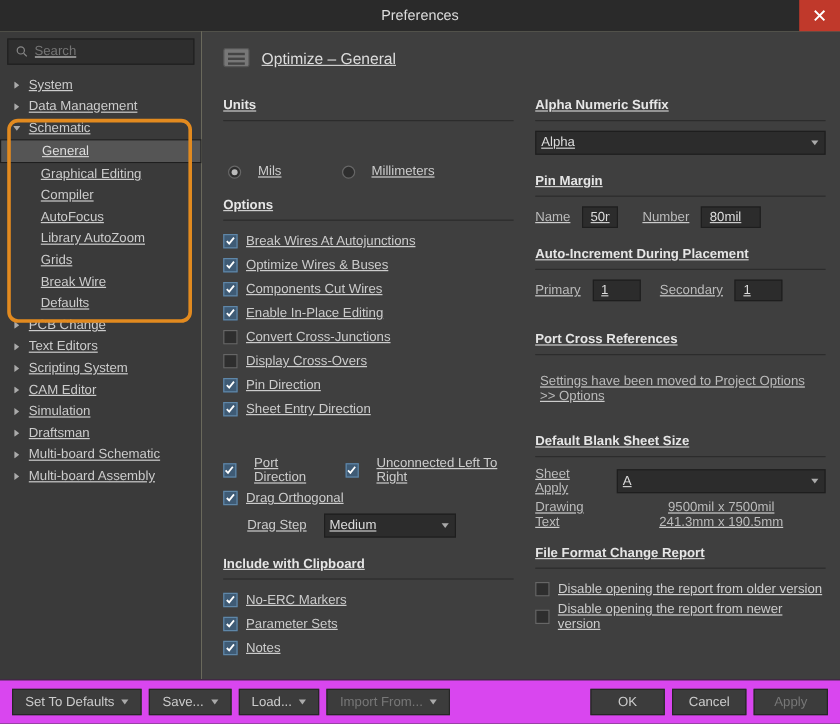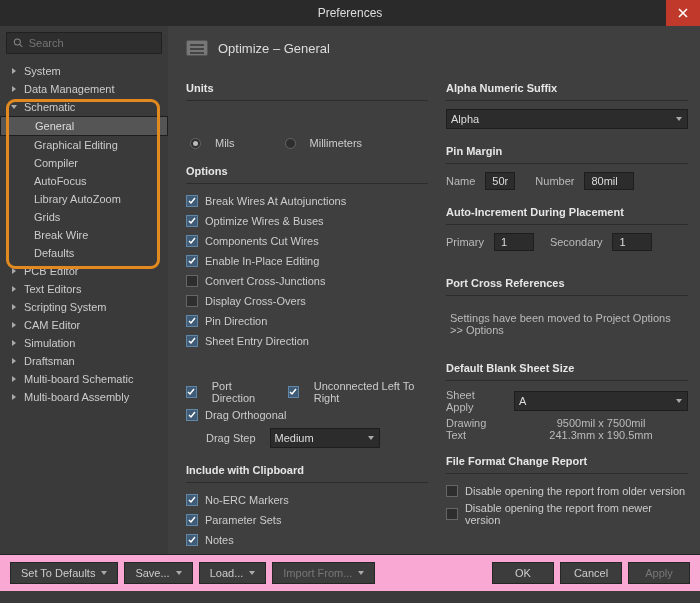--- a/index.html
+++ b/index.html
@@ -1,21 +1,21 @@
 <!DOCTYPE html>
 <html><head>
 <meta charset="utf-8">
 <style>
   * { box-sizing: border-box; margin: 0; padding: 0; }
   body { font-family: "Segoe UI", Tahoma, sans-serif; font-size: 11px; color: #ccc; background: #3a3a3a; width: 700px; height: 603px; overflow: hidden; }
   .titlebar { height: 26px; background: #2a2a2a; display: flex; align-items: center; justify-content: center; position: relative; }
   .titlebar .title { color: #ddd; font-size: 12px; }
   .close { position: absolute; right: 0; top: 0; width: 34px; height: 26px; background: #c0392b; display: flex; align-items: center; justify-content: center; color: #fff; cursor: pointer; }
   .close svg { width: 10px; height: 10px; }
-  .main { display: flex; height: 540px; background: #fef9c3; }
+  .main { display: flex; height: 540px; background: #fef9c3; text-decoration: underline; }
   .sidebar { width: 168px; background: #3a3a3a; display: flex; flex-direction: column; }
   .searchbox { margin: 6px; height: 22px; background: #2e2e2e; border: 1px solid #202020; display: flex; align-items: center; padding: 0 6px; }
   .searchbox svg { width: 12px; height: 12px; fill: #888; margin-right: 5px; }
   .searchbox input { background: transparent; border: none; color: #bbb; font-size: 11px; width: 100%; outline: none; }
   .tree { flex: 1; padding: 2px 0; overflow: hidden; position: relative; }
   .tree-item { display: flex; align-items: center; height: 18px; padding-left: 10px; cursor: pointer; color: #ccc; }
   .tree-item.child { padding-left: 34px; }
   .tree-item.sel { background: #555; }
   .tree-caret { width: 8px; height: 8px; margin-right: 6px; display: inline-flex; align-items: center; justify-content: center; }
   .tree-caret svg { width: 6px; height: 6px; fill: #aaa; }
@@ -33,21 +33,21 @@
   .chk.on { background: #3f5b75; border-color: #5f87a8; }
   .chk.on svg { width: 8px; height: 8px; fill: #fff; }
   .radio { width: 11px; height: 11px; border: 1px solid #666; border-radius: 50%; margin-right: 6px; background: #2e2e2e; display:inline-flex; align-items:center; justify-content:center; cursor:pointer;}
   .radio.on::after { content:""; width:5px; height:5px; border-radius:50%; background:#bbb; }
   .lbl { color: #ccc; }
   .inp { background: #2c2c2c; border: 1px solid #1e1e1e; color: #ddd; font-size: 11px; padding: 2px 6px; height: 18px; }
   .sel { background: #2c2c2c; border: 1px solid #1e1e1e; color: #ddd; font-size: 11px; padding: 2px 4px; height: 20px; width: 100%; position: relative; display: flex; align-items: center; justify-content: space-between; cursor: pointer; }
   .sel svg { width: 8px; height: 8px; fill: #aaa; }
   .field-pair { display: flex; align-items: center; gap: 8px; margin-top: 28px; }
   .small { color: #bbb; font-size: 11px; }
-  .bottom { position: absolute; bottom: 12px; left: 0; right: 0; height: 37px; background: #f9a8d4; border-top: 1px solid #222; display: flex; align-items: center; padding: 0 10px; gap: 6px; }
+  .bottom { position: absolute; bottom: 0; left: 0; right: 0; height: 37px; background: #d946ef; border-top: 1px solid #222; display: flex; align-items: center; padding: 0 10px; gap: 6px; }
   .btn { background: #3c3c3c; border: 1px solid #262626; color: #ccc; font-size: 11px; height: 22px; padding: 0 10px; display: inline-flex; align-items: center; cursor: pointer; }
   .btn.split::after { content:""; width:0; height:0; margin-left:6px; border-left:3px solid transparent; border-right:3px solid transparent; border-top:4px solid #aaa; }
   .btn.dis { color: #777; cursor: default; }
   .spacer { flex: 1; }
   .note { color: #bbb; font-size: 11px; padding: 8px 4px; }
 </style>
 </head>
 <body>
 
 <div class="titlebar">
@@ -116,21 +116,21 @@
         </div>
       <div class="tree-item child">
           <span>Defaults</span>
         </div>
       <div class="tree-item">
           <span class="tree-caret">
             <svg viewBox="0 0 6 6">
               <path d="M1 0 L5 3 L1 6 Z"></path>
             </svg>
           </span>
-          <span>PCB Editor</span>
+          <span>PCB Change</span>
         </div>
       <div class="tree-item">
           <span class="tree-caret">
             <svg viewBox="0 0 6 6">
               <path d="M1 0 L5 3 L1 6 Z"></path>
             </svg>
           </span>
           <span>Text Editors</span>
         </div>
       <div class="tree-item">

